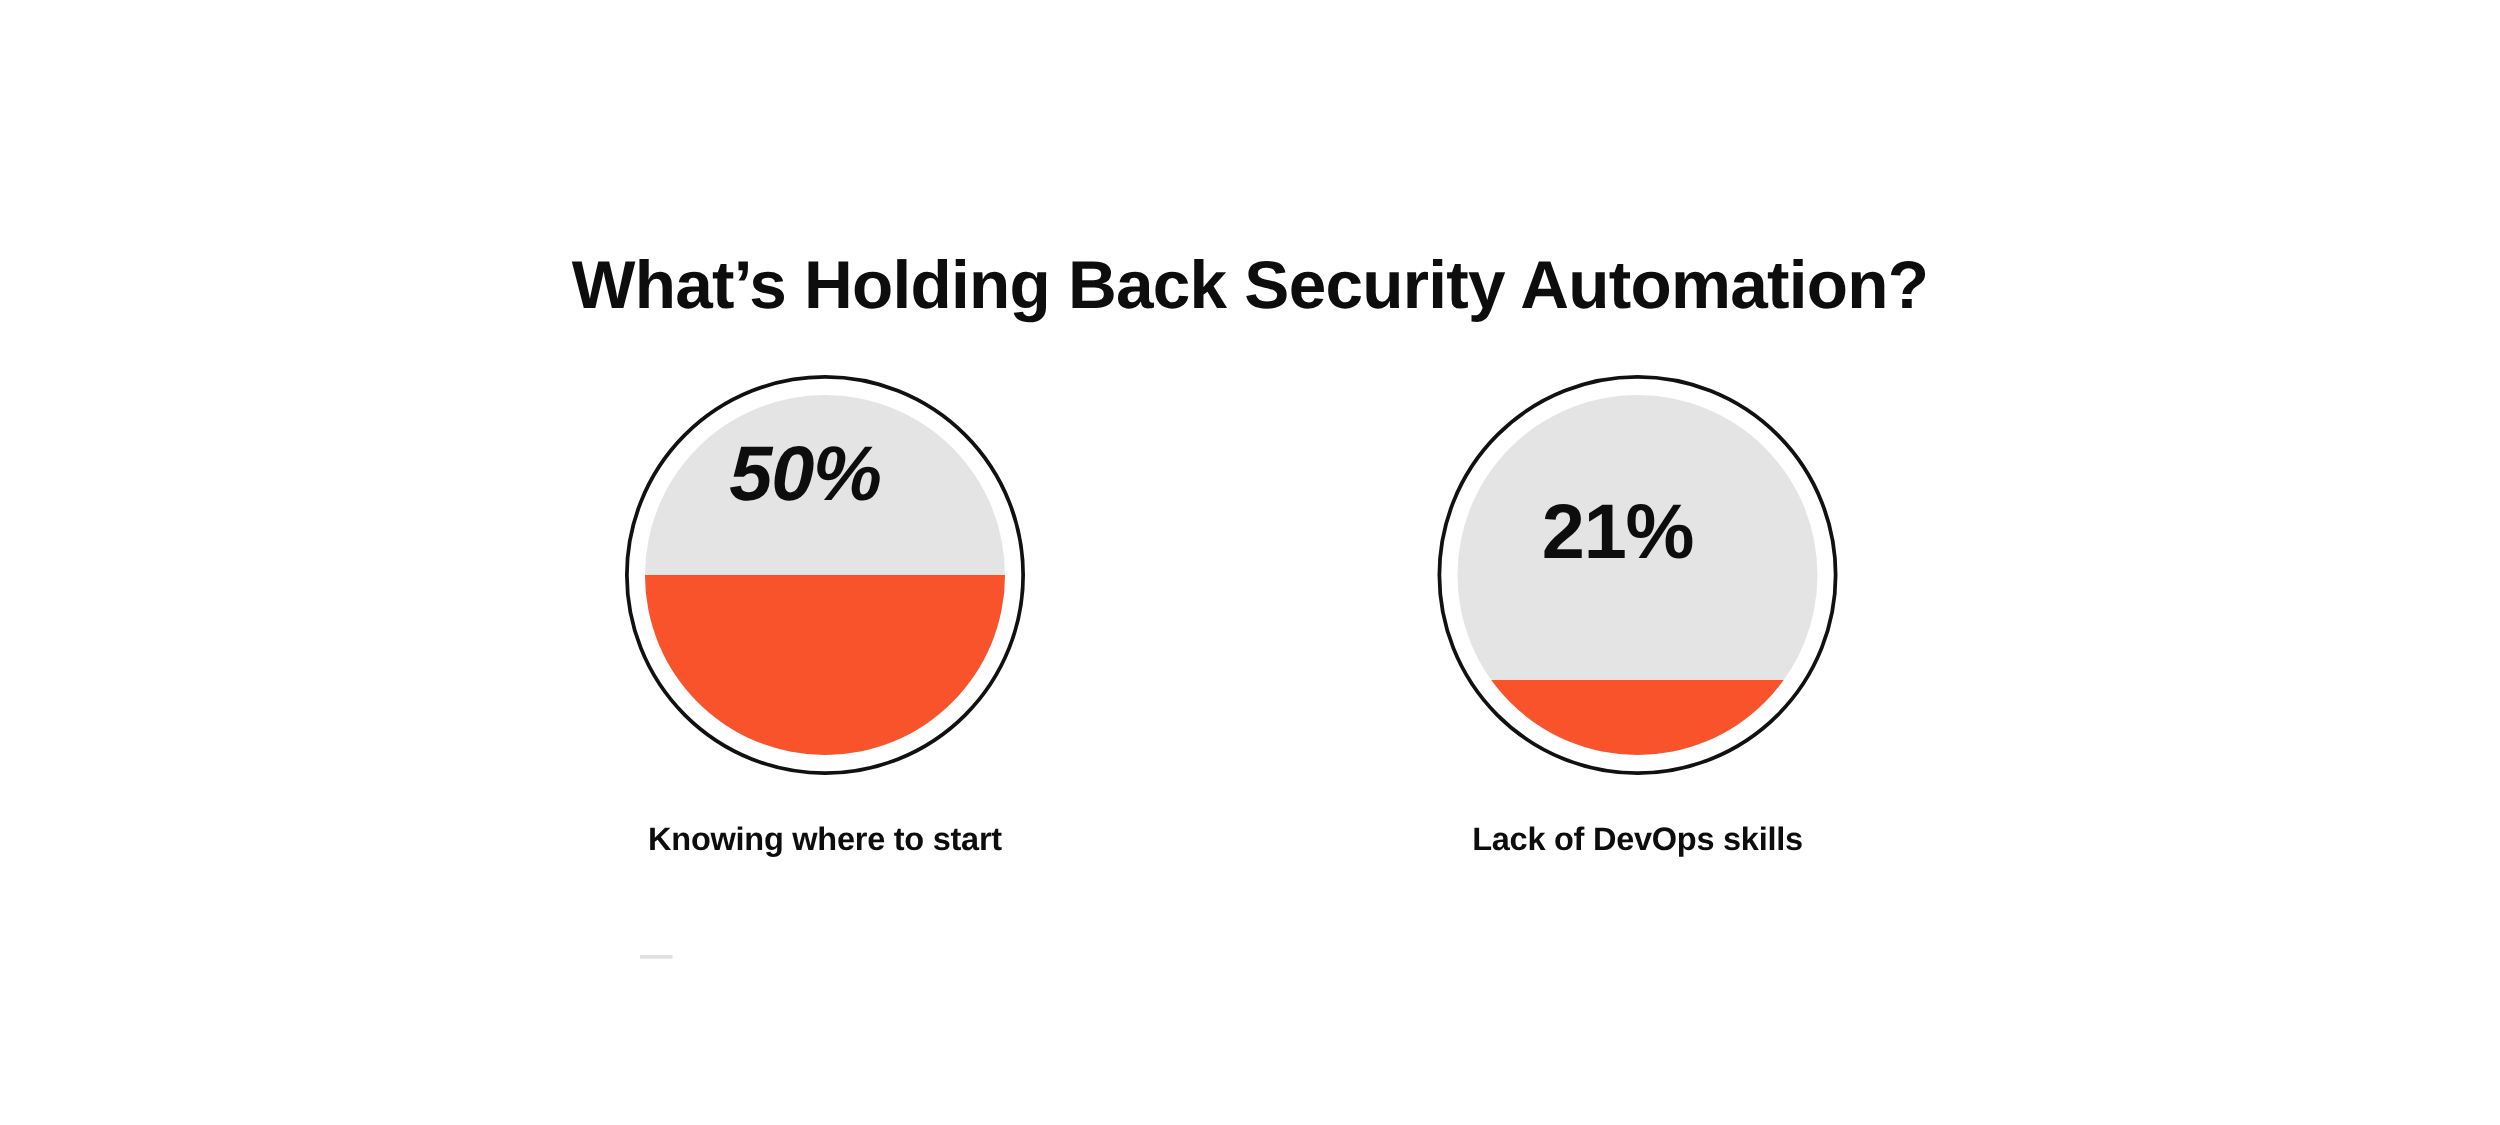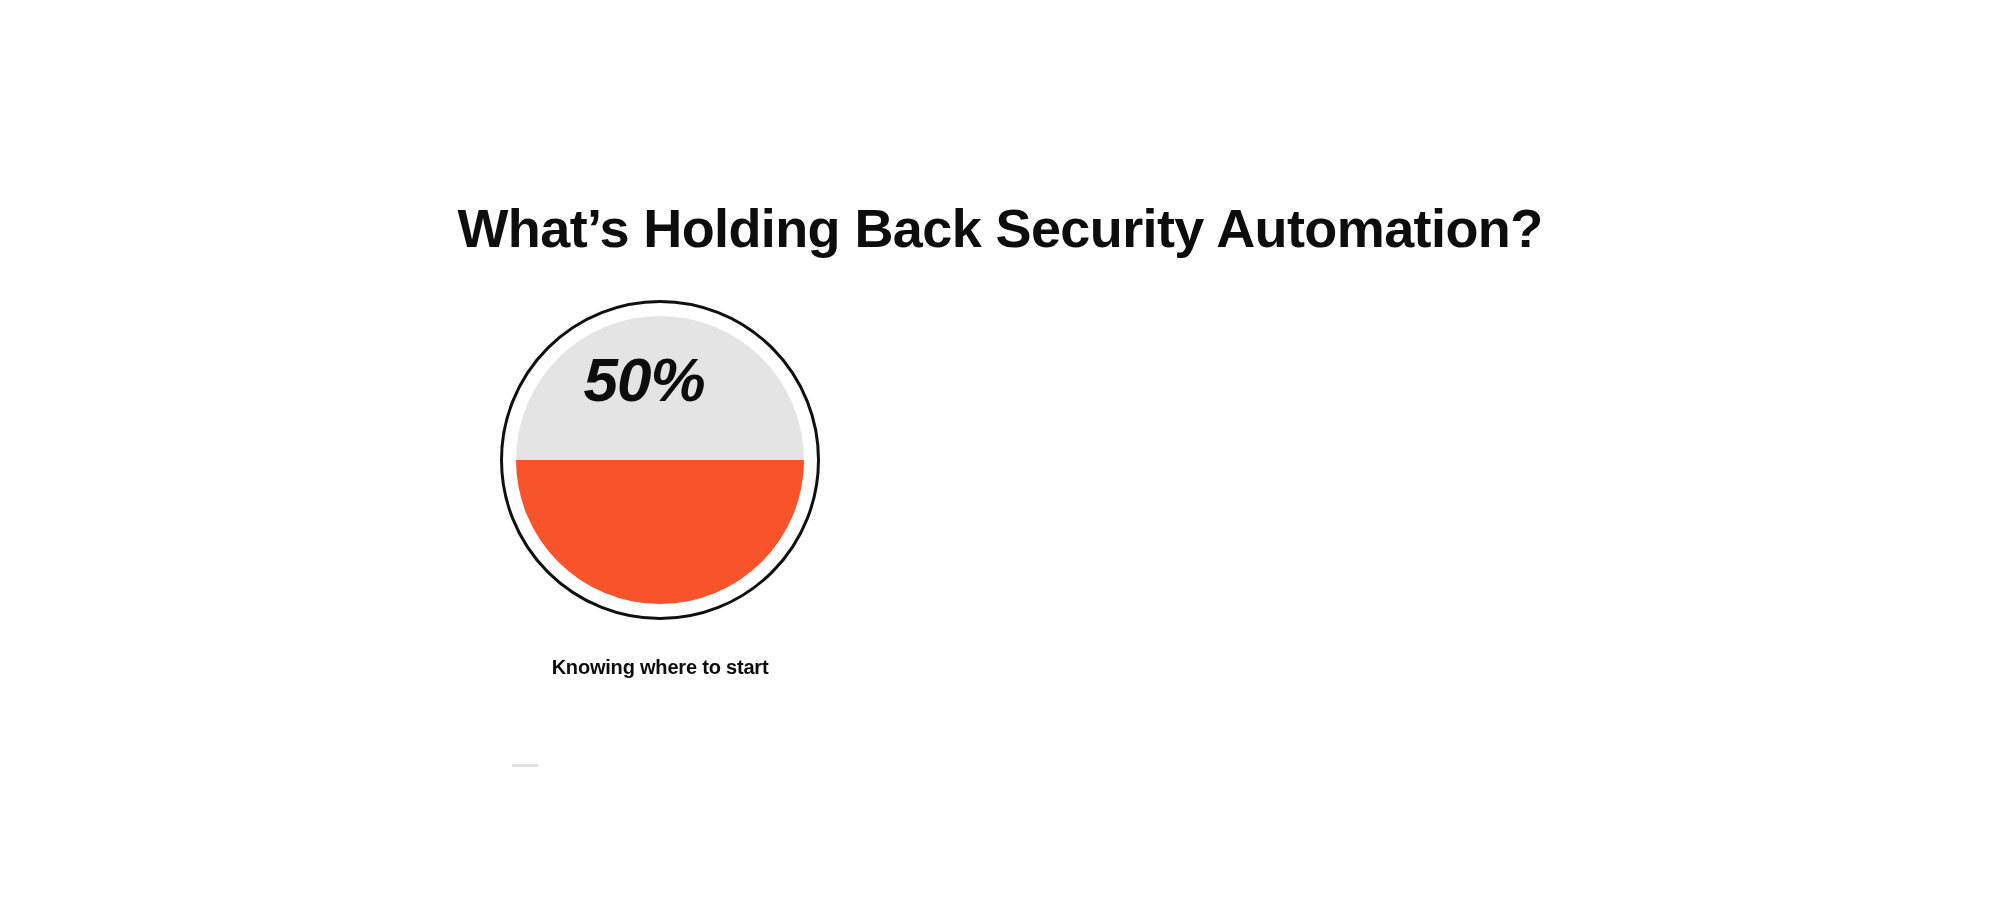--- a/index.html
+++ b/index.html
@@ -120,21 +120,21 @@
     box-sizing: border-box;
   }
   
   .gauge-value.v1 { padding-bottom: 130px; font-style: italic; }
   .gauge-value.v2 { padding-bottom: 38px; }
 
   .gauge-caption {
     margin-top: 36px;
     font-family: "Liberation Sans", sans-serif;
     font-weight: bold;
-    font-size: 20px;
+    font-size: 26px;
     letter-spacing: -0.2px;
     color: #0d0d0d;
     white-space: nowrap;
   }
 
   
   .artifact-mark {
     position: absolute;
     left: 512px;
     top: 764px;
@@ -159,18 +159,28 @@
       <div class="gauge-wrap">
         <div class="gauge-ring" style="border-color: rgb(17, 17, 17);"></div>
         <div class="gauge-disc" style="background: rgb(228, 228, 228);">
           <div class="gauge-fill" id="fill-0" style="height: 50%; background: rgb(249, 83, 43);"></div>
         </div>
         <div class="gauge-value v1">50%</div>
       </div>
       <div class="gauge-caption">Knowing where to start</div>
     </div>
 
+    <div class="gauge-group g2">
+      <div class="gauge-wrap">
+        <div class="gauge-ring" style="border-color: rgb(17, 17, 17);"></div>
+        <div class="gauge-disc" style="background: rgb(228, 228, 228);">
+          <div class="gauge-fill" id="fill-1" style="height: 21%; background: rgb(249, 83, 43);"></div>
+        </div>
+        <div class="gauge-value v2">21%</div>
+      </div>
+      <div class="gauge-caption">Lack of DevOps skills</div>
+    </div>
 
   </div>
 
   <div class="artifact-mark"></div>
 
 </div>
 
 </body></html>

